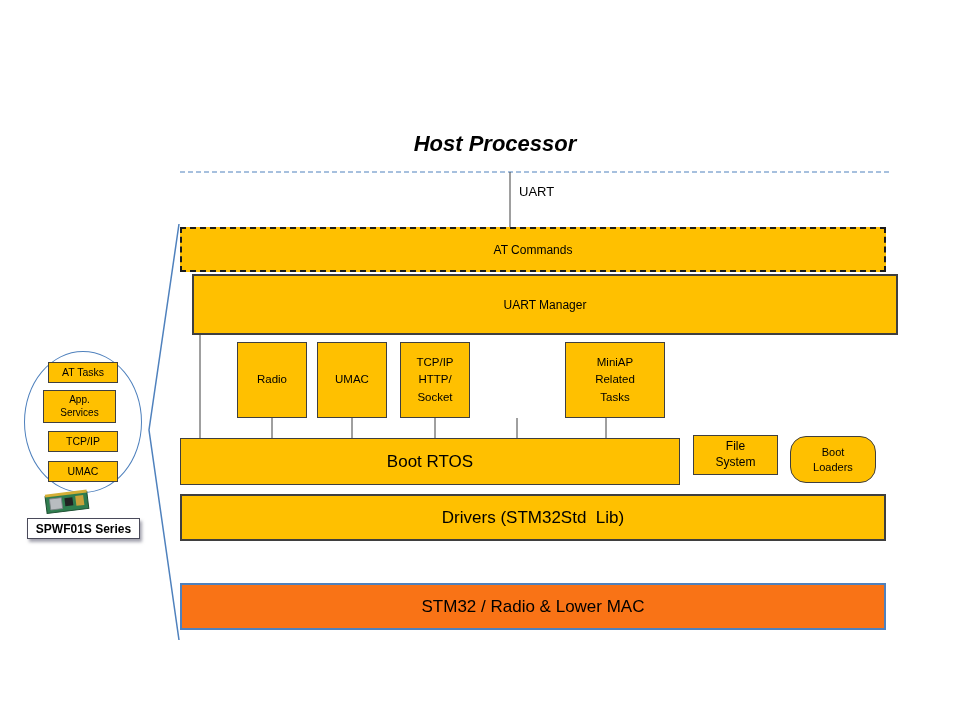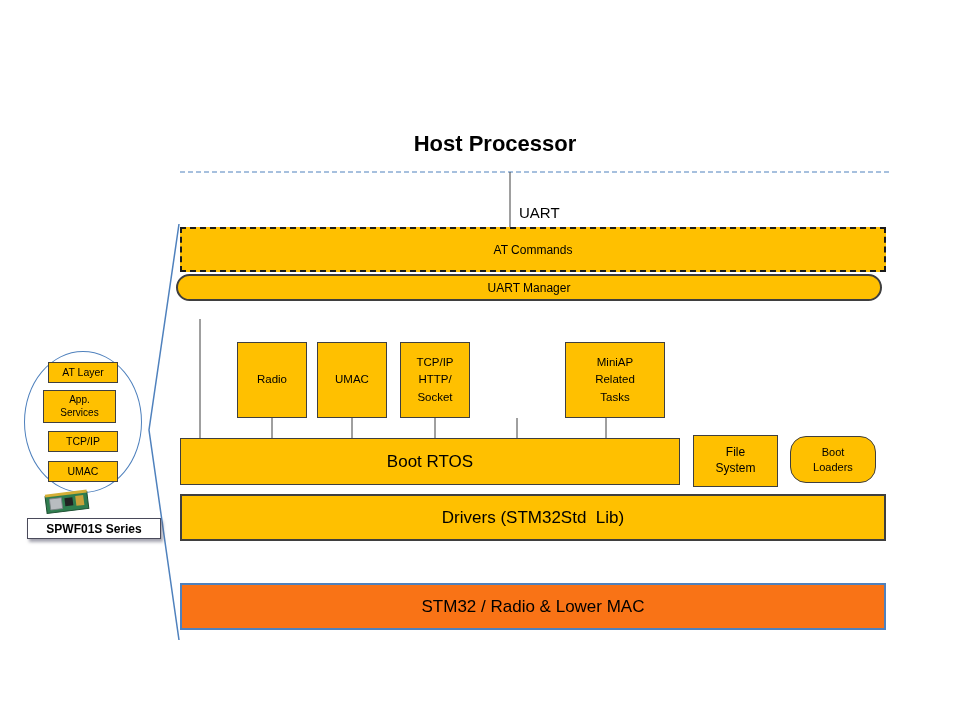--- a/index.html
+++ b/index.html
@@ -5,22 +5,22 @@
   html,body { margin:0; padding:0; background:#fff; }
   .slide {
     position:relative; width:960px; height:720px; background:#ffffff;
     font-family:"Liberation Sans", sans-serif; color:#000; overflow:hidden;
     margin:0 auto;
   }
   .abs { position:absolute; box-sizing:border-box; }
   .lbl { white-space:pre-wrap; }
   .center { display:flex; align-items:center; justify-content:center; text-align:center; }
   .title { left:0; top:14px; width:960px; text-align:center; font-size:26px; font-weight:bold; }
-  .host-label { left:180px; top:131px; width:630px; text-align:center; font-size:22px; font-weight:bold; }
-  .uart-label { left:519px; top:204px; width:70px; font-size:15px; }
+  .host-label { left:180px; top:131px; width:630px; text-align:center; font-size:22px; font-weight:bold; font-style:italic; }
+  .uart-label { left:519px; top:184px; width:70px; font-size:13px; }
   .goldbox { background:#FFC000; border:2px solid #3F3F3F; z-index:2; }
   .goldbox-thin { background:#FFC000; border:1.5px solid #3F3F3F; z-index:2; }
   .dashedbox { background:#FFC000; border:2px dashed #1a1a1a; z-index:2; }
   .bigtext { font-size:17px; }
   .midtext { font-size:12px; }
   .modtext { font-size:11.5px; line-height:1.5; }
   .smalltext { font-size:12px; line-height:1.3; }
   .pinkbox { background:#f97316; border:2px solid #4F81BD; z-index:2; }
   .ellipse { border:1px solid #4F81BD; border-radius:50%; background:transparent; z-index:1; }
   .insetbox { background:#FFC000; border:1px solid #404040; font-size:10.5px; line-height:1.25; z-index:2; }
@@ -45,21 +45,21 @@
     <polyline points="179,224 149,430 179,640" fill="none" stroke="#4F81BD" stroke-width="1.5"></polyline>
   </svg>
 
   <div class="abs host-label lbl">Host Processor</div>
   <div class="abs uart-label lbl">UART</div>
 
   <div class="abs dashedbox center midtext" style="left:180px; top:227px; width:706px; height:45px;">
     <span class="lbl">AT Commands</span>
   </div>
 
-  <div class="abs goldbox center midtext" style="left:176px; top:274px; width:706px; height:27px;border-radius:22px;">
+  <div class="abs goldbox center midtext" style="left:192px; top:274px; width:706px; height:61px;">
     <span class="lbl">UART Manager</span>
   </div>
 
   <div class="abs goldbox-thin center modtext" style="left:237px; top:342px; width:70px; height:76px;">
     <span class="lbl">Radio</span>
   </div>
   <div class="abs goldbox-thin center modtext" style="left:317px; top:342px; width:70px; height:76px;">
     <span class="lbl">UMAC</span>
   </div>
   <div class="abs goldbox-thin center modtext" style="left:400px; top:342px; width:70px; height:76px;">
@@ -69,41 +69,41 @@
   </div>
   <div class="abs goldbox-thin center modtext" style="left:565px; top:342px; width:100px; height:76px;">
     <span class="lbl">MiniAP
 Related
 Tasks</span>
   </div>
 
   <div class="abs goldbox-thin center bigtext" style="left:180px; top:438px; width:500px; height:47px;">
     <span class="lbl">Boot RTOS</span>
   </div>
-  <div class="abs goldbox-thin center smalltext" style="left:693px; top:435px; width:85px; height:52px;">
+  <div class="abs goldbox-thin center smalltext" style="left:693px; top:435px; width:85px; height:40px;">
     <span class="lbl">File
 System</span>
   </div>
   <div class="abs goldbox-thin center" style="left:790px; top:436px; width:86px; height:47px; font-size:11px; line-height:1.3;border-radius:16px;">
     <span class="lbl">Boot
 Loaders</span>
   </div>
 
   <div class="abs goldbox center bigtext" style="left:180px; top:494px; width:706px; height:47px;">
     <span class="lbl">Drivers (STM32Std  Lib)</span>
   </div>
 
   <div class="abs pinkbox center bigtext" style="left:180px; top:583px; width:706px; height:47px;">
     <span class="lbl">STM32 / Radio &amp; Lower MAC</span>
   </div>
 
   <div class="abs ellipse" style="left:24px; top:351px; width:118px; height:142px;"></div>
 
   <div class="abs insetbox center" style="left:48px; top:362px; width:70px; height:21px;">
-    <span class="lbl">AT Layer</span>
+    <span class="lbl">AT Tasks</span>
   </div>
   <div class="abs insetbox center" style="left:43px; top:390px; width:73px; height:33px; font-size:10px;">
     <span class="lbl">App.
 Services</span>
   </div>
   <div class="abs insetbox center" style="left:48px; top:431px; width:70px; height:21px;">
     <span class="lbl">TCP/IP</span>
   </div>
   <div class="abs insetbox center" style="left:48px; top:461px; width:70px; height:21px;">
     <span class="lbl">UMAC</span>
@@ -112,17 +112,17 @@
   <svg class="abs" style="left:38px; top:489px; z-index:2;" width="58" height="28" viewBox="0 0 58 28">
     <g transform="rotate(-7 29 14)">
       <rect x="8" y="5" width="42" height="17" fill="#2f7d4f" stroke="#1d4d31" stroke-width="1"></rect>
       <rect x="12" y="8" width="12" height="11" fill="#b8bcc0" stroke="#7d8187" stroke-width="0.8"></rect>
       <rect x="27" y="9" width="8" height="8" fill="#222"></rect>
       <rect x="38" y="8" width="8" height="10" fill="#c9a23a"></rect>
       <rect x="8" y="3" width="42" height="3" fill="#d4af37"></rect>
     </g>
   </svg>
 
-  <div class="abs caption center" style="left:27px; top:518px; width:134px; height:21px;text-align:right;">
+  <div class="abs caption center" style="left:27px; top:518px; width:113px; height:21px;text-align:right;">
     <span class="lbl">SPWF01S Series</span>
   </div>
 
 </div>
 
 </body></html>

